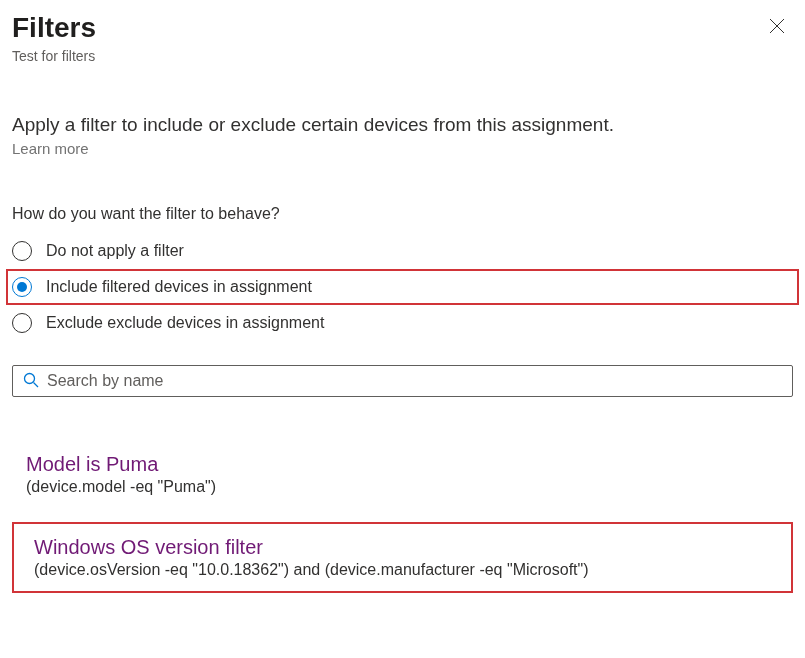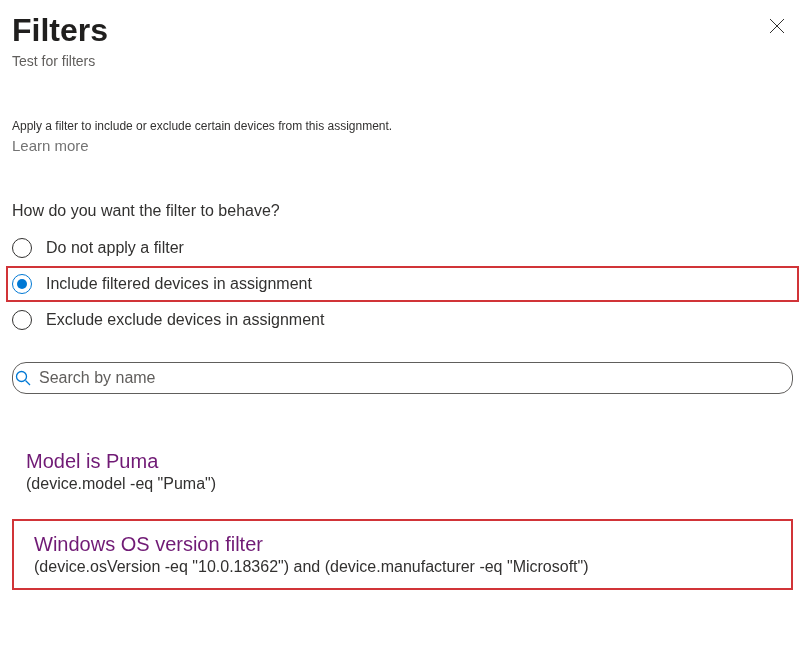--- a/index.html
+++ b/index.html
@@ -14,39 +14,39 @@
       padding: 12px;
       width: 805px;
     }
     .header {
       display: flex;
       justify-content: space-between;
       align-items: flex-start;
       margin-bottom: 4px;
     }
     .title {
-      font-size: 32px;
+      font-size: 28px;
       font-weight: 600;
       color: #201f1e;
       text-align: center;
     }
     .close-btn {
       font-size: 20px;
       color: #323130;
       cursor: pointer;
       padding: 4px 8px;
       font-weight: 300;
     }
     .subtitle {
       font-size: 14px;
       color: #605e5c;
       margin-bottom: 50px;
     }
     .description {
-      font-size: 12px;
+      font-size: 19px;
       color: #323130;
       margin-bottom: 4px;
     }
     .learn-more {
       font-size: 15px;
       color: #737373;
       cursor: pointer;
       margin-bottom: 48px;
       display: inline-block;
     }
@@ -91,24 +91,23 @@
       background: #0078d4;
       border-radius: 50%;
     }
     .radio-label {
       font-size: 16px;
       color: #323130;
     }
     .search-box {
       width: 100%;
       border: 1px solid #605e5c;
-      border-radius: 14px;
+      border-radius: 2px;
       display: flex;
-      align-items: center;
-      padding: 6px 2px;
+      padding: 6px 10px;
       margin-bottom: 48px;
     }
     .search-icon {
       width: 16px;
       height: 16px;
       margin-right: 8px;
       flex-shrink: 0;
     }
     .search-input {
       border: none;

